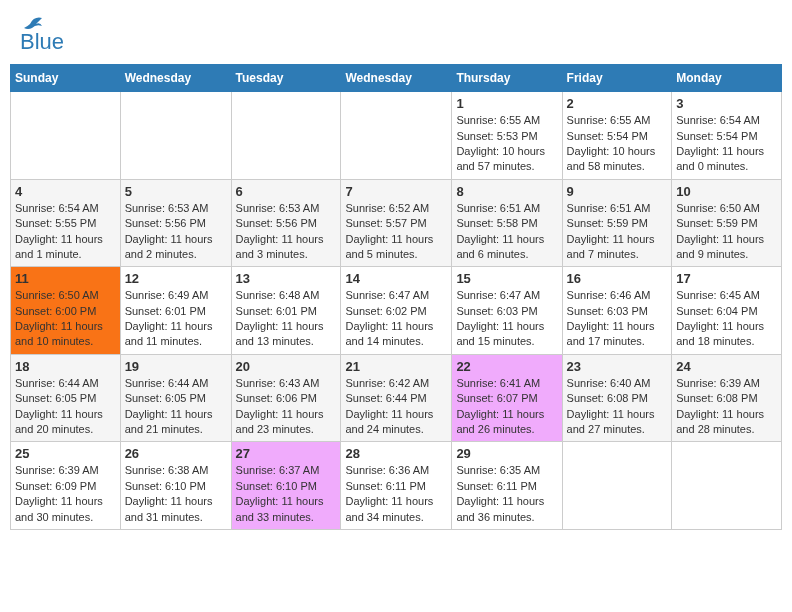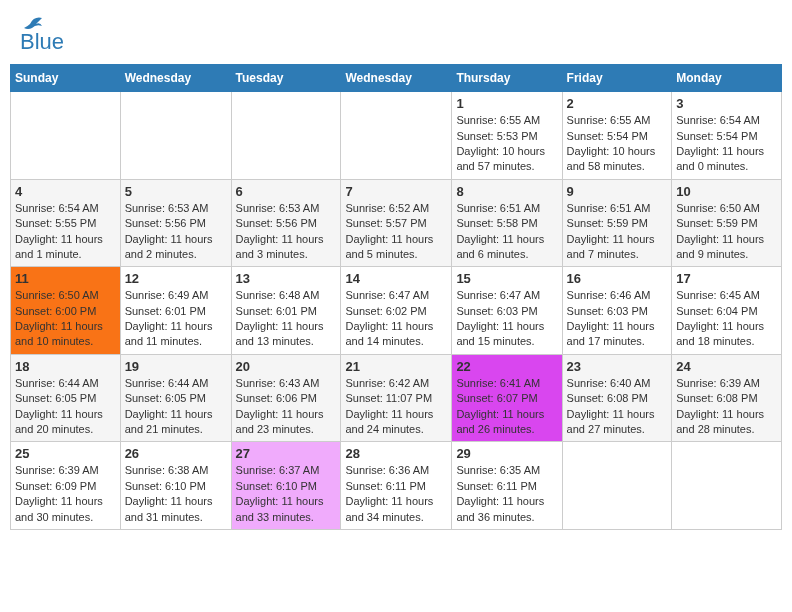--- a/index.html
+++ b/index.html
@@ -238,24 +238,24 @@
         </td>
         <td style="background-color: rgb(245, 245, 245); margin-left: 12px;">
           <span class="day-num">20</span>
           <div class="day-info" style="white-space: pre-line;">Sunrise: 6:43 AM
 Sunset: 6:06 PM
 Daylight: 11 hours and 23 minutes.</div>
         </td>
         <td style="background-color: rgb(245, 245, 245);">
           <span class="day-num">21</span>
           <div class="day-info" style="white-space: pre-line;">Sunrise: 6:42 AM
-Sunset: 11:07 PM
+Sunset: 6:44 PM
 Daylight: 11 hours and 24 minutes.</div>
         </td>
-        <td style="background-color: #d946ef;">
+        <td style="background-color: #f0abfc;">
           <span class="day-num">22</span>
           <div class="day-info" style="white-space: pre-line;">Sunrise: 6:41 AM
 Sunset: 6:07 PM
 Daylight: 11 hours and 26 minutes.</div>
         </td>
         <td style="background-color: rgb(245, 245, 245);">
           <span class="day-num">23</span>
           <div class="day-info" style="white-space: pre-line;">Sunrise: 6:40 AM
 Sunset: 6:08 PM
 Daylight: 11 hours and 27 minutes.</div>

